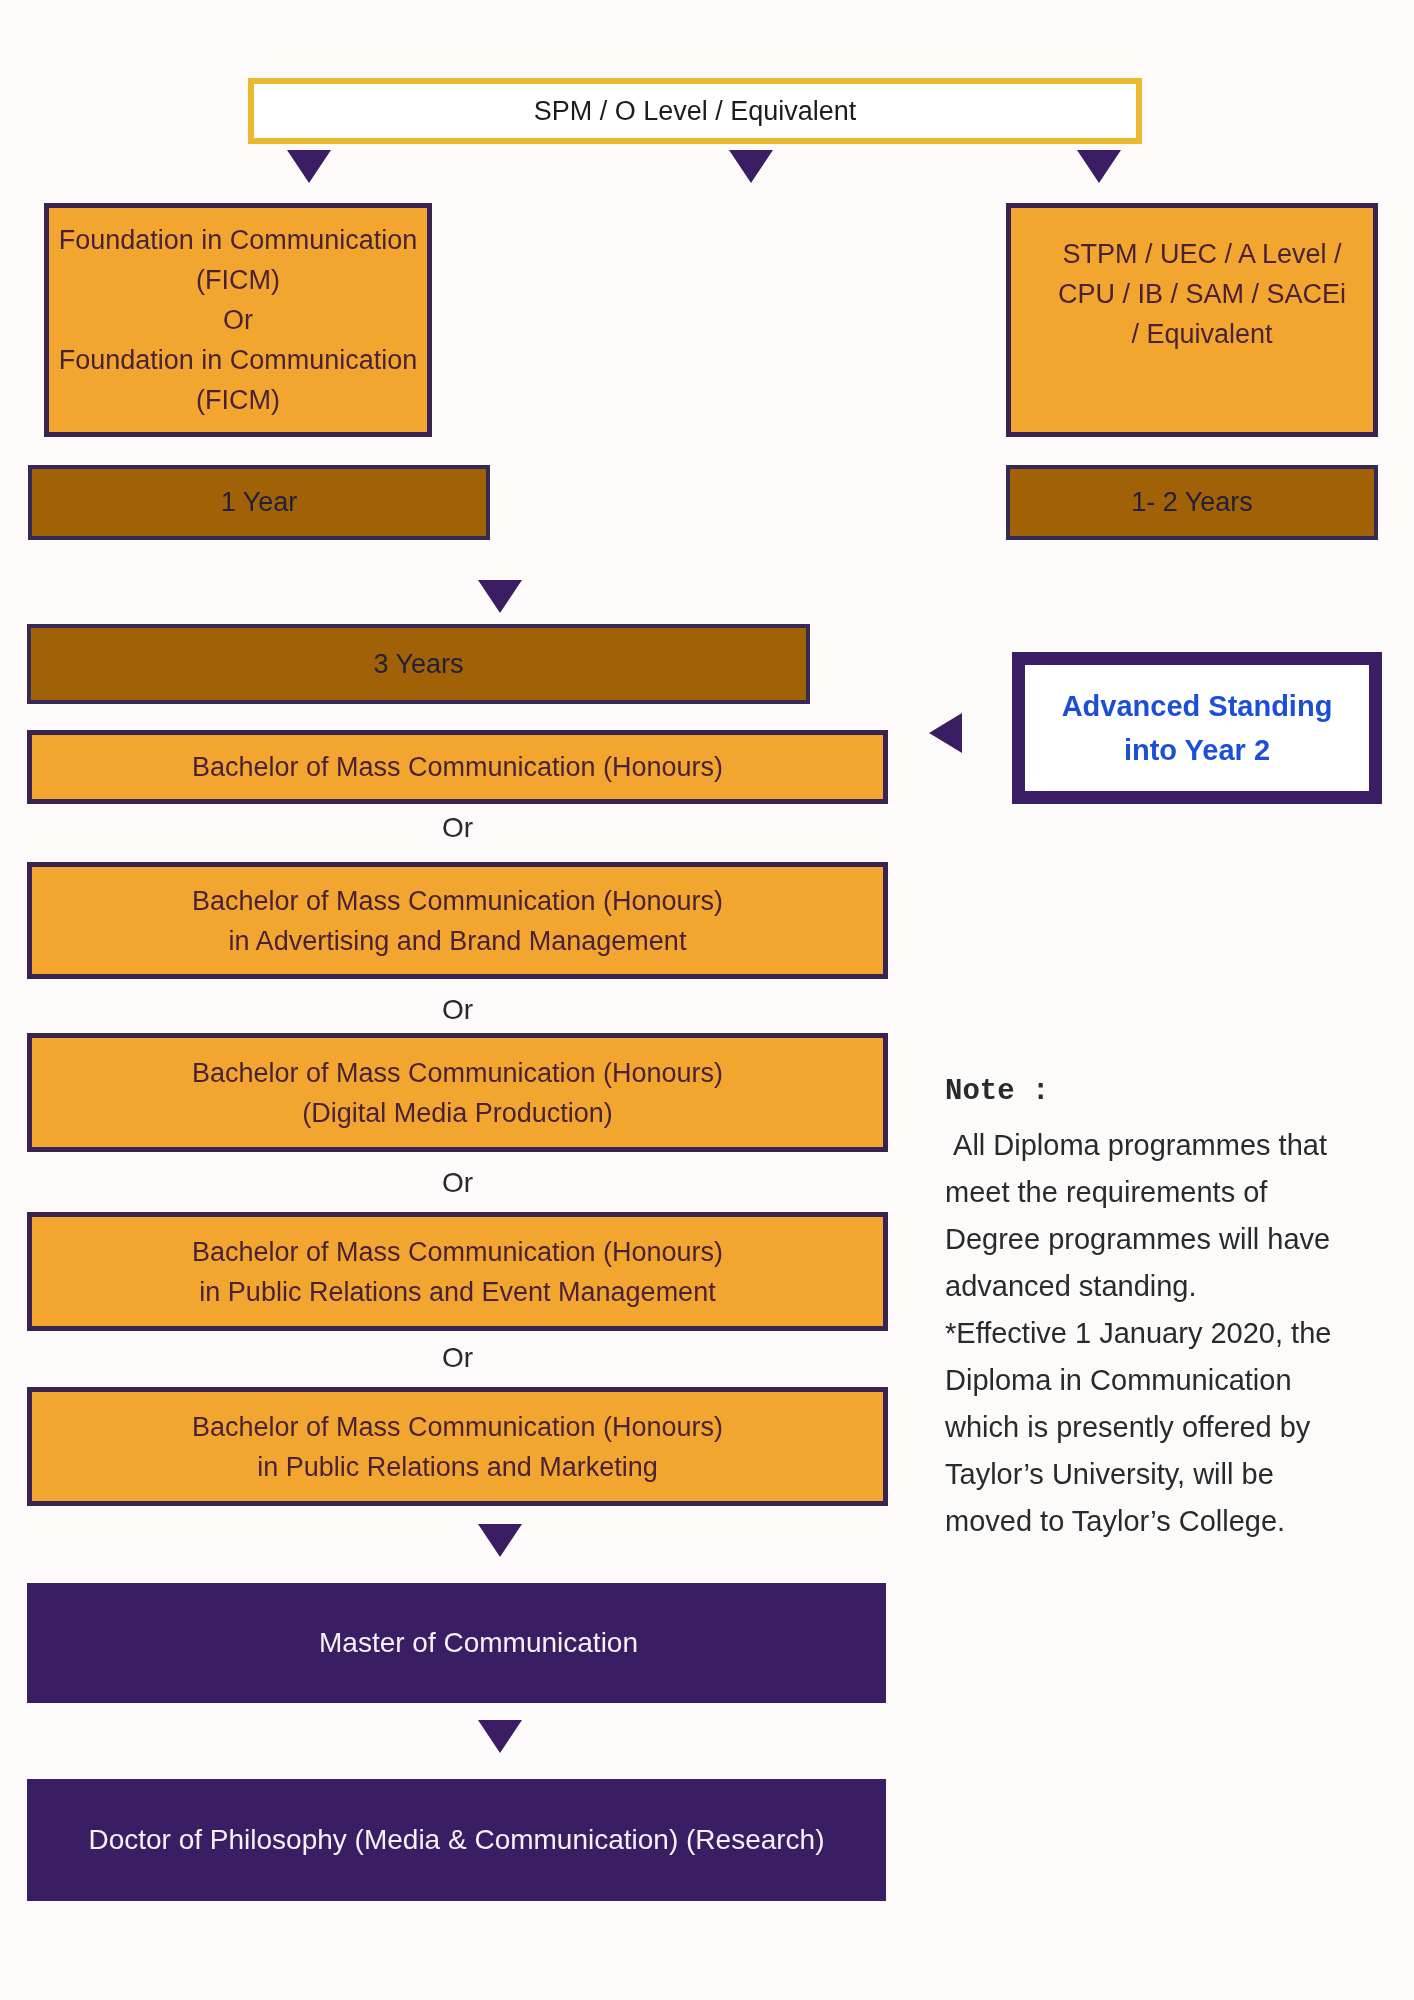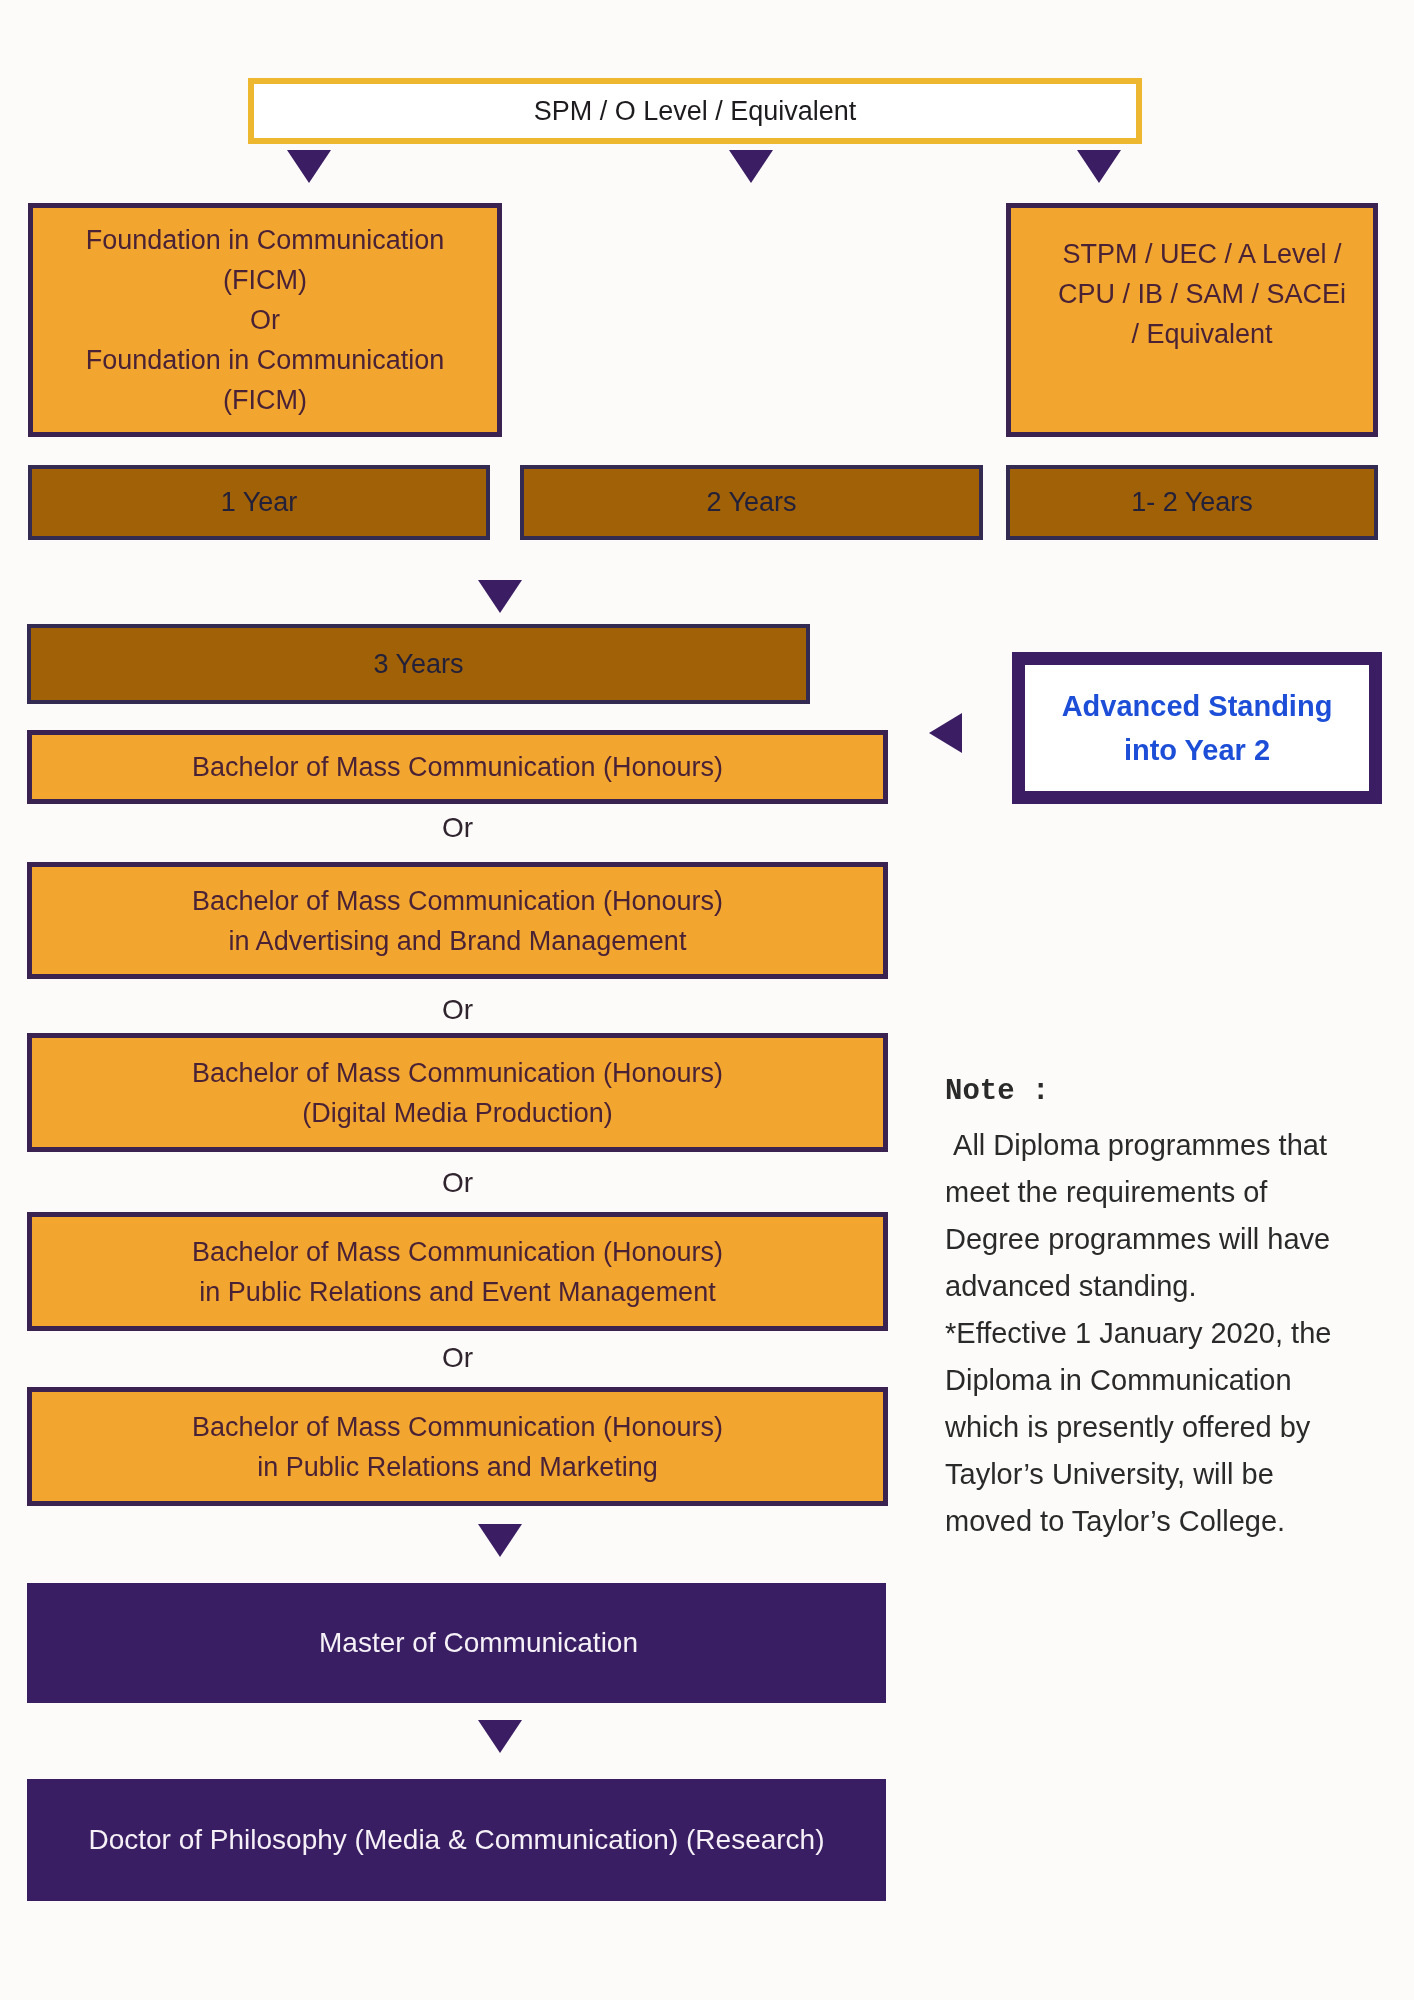--- a/index.html
+++ b/index.html
@@ -102,38 +102,35 @@
 <div class="canvas">
 
   <div class="box entry-box" style="left:248px; top:78px; width:894px; height:66px;justify-content:center;">
     <span>SPM / O Level / Equivalent</span>
   </div>
 
   <div class="down-arrow" style="left:287px; top:150px;"></div>
   <div class="down-arrow" style="left:729px; top:150px;"></div>
   <div class="down-arrow" style="left:1077px; top:150px;"></div>
 
-  <div class="box orange-box ml" style="left:28px; top:203px; width:474px; height:234px;align-items:center;">
+  <div class="box orange-box ml" style="left:44px; top:203px; width:388px; height:234px;align-items:center;">
     <span>Foundation in Communication
 (FICM)
 Or
 Foundation in Communication
 (FICM)</span>
   </div>
   <div class="box orange-box ml top-align" style="left:1006px; top:203px; width:372px; height:234px;">
     <span>STPM / UEC / A Level /
 CPU / IB / SAM / SACEi
 / Equivalent</span>
   </div>
 
   <div class="box outline-box" style="left:28px; top:465px; width:462px; height:75px;">
     <span>1 Year</span>
-  </div>
-  <div class="box outline-box" style="left:520px; top:465px; width:463px; height:75px;">
-    <span>2 Years</span>
   </div>
   <div class="box outline-box" style="left:1006px; top:465px; width:372px; height:75px;">
     <span>1- 2 Years</span>
   </div>
 
   <div class="down-arrow" style="left:478px; top:580px;"></div>
 
   <div class="box outline-box" style="left:27px; top:624px; width:783px; height:80px;">
     <span>3 Years</span>
   </div>

